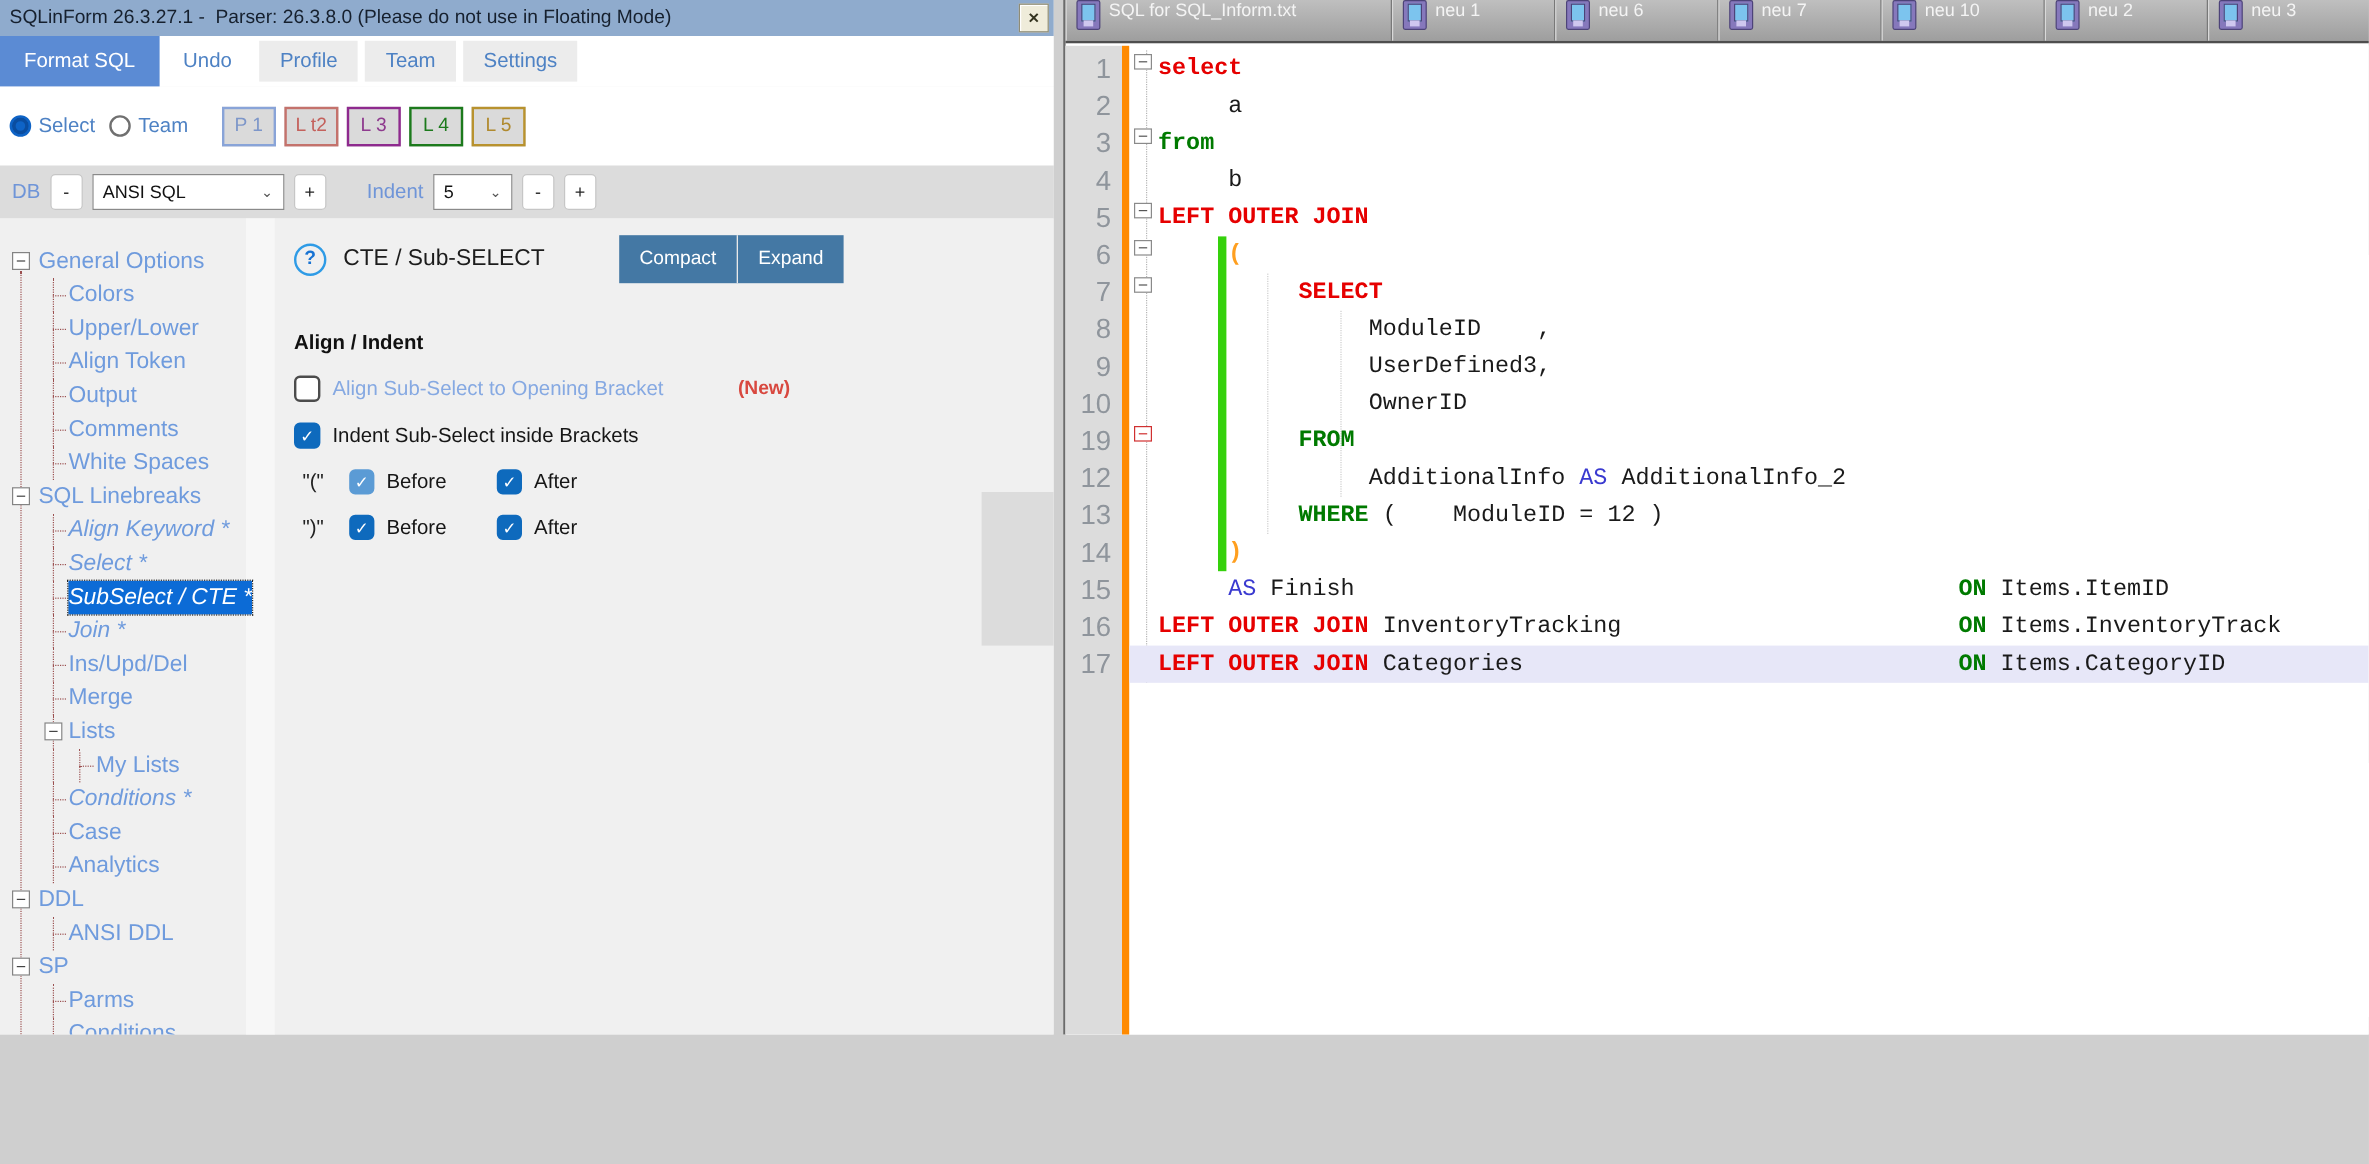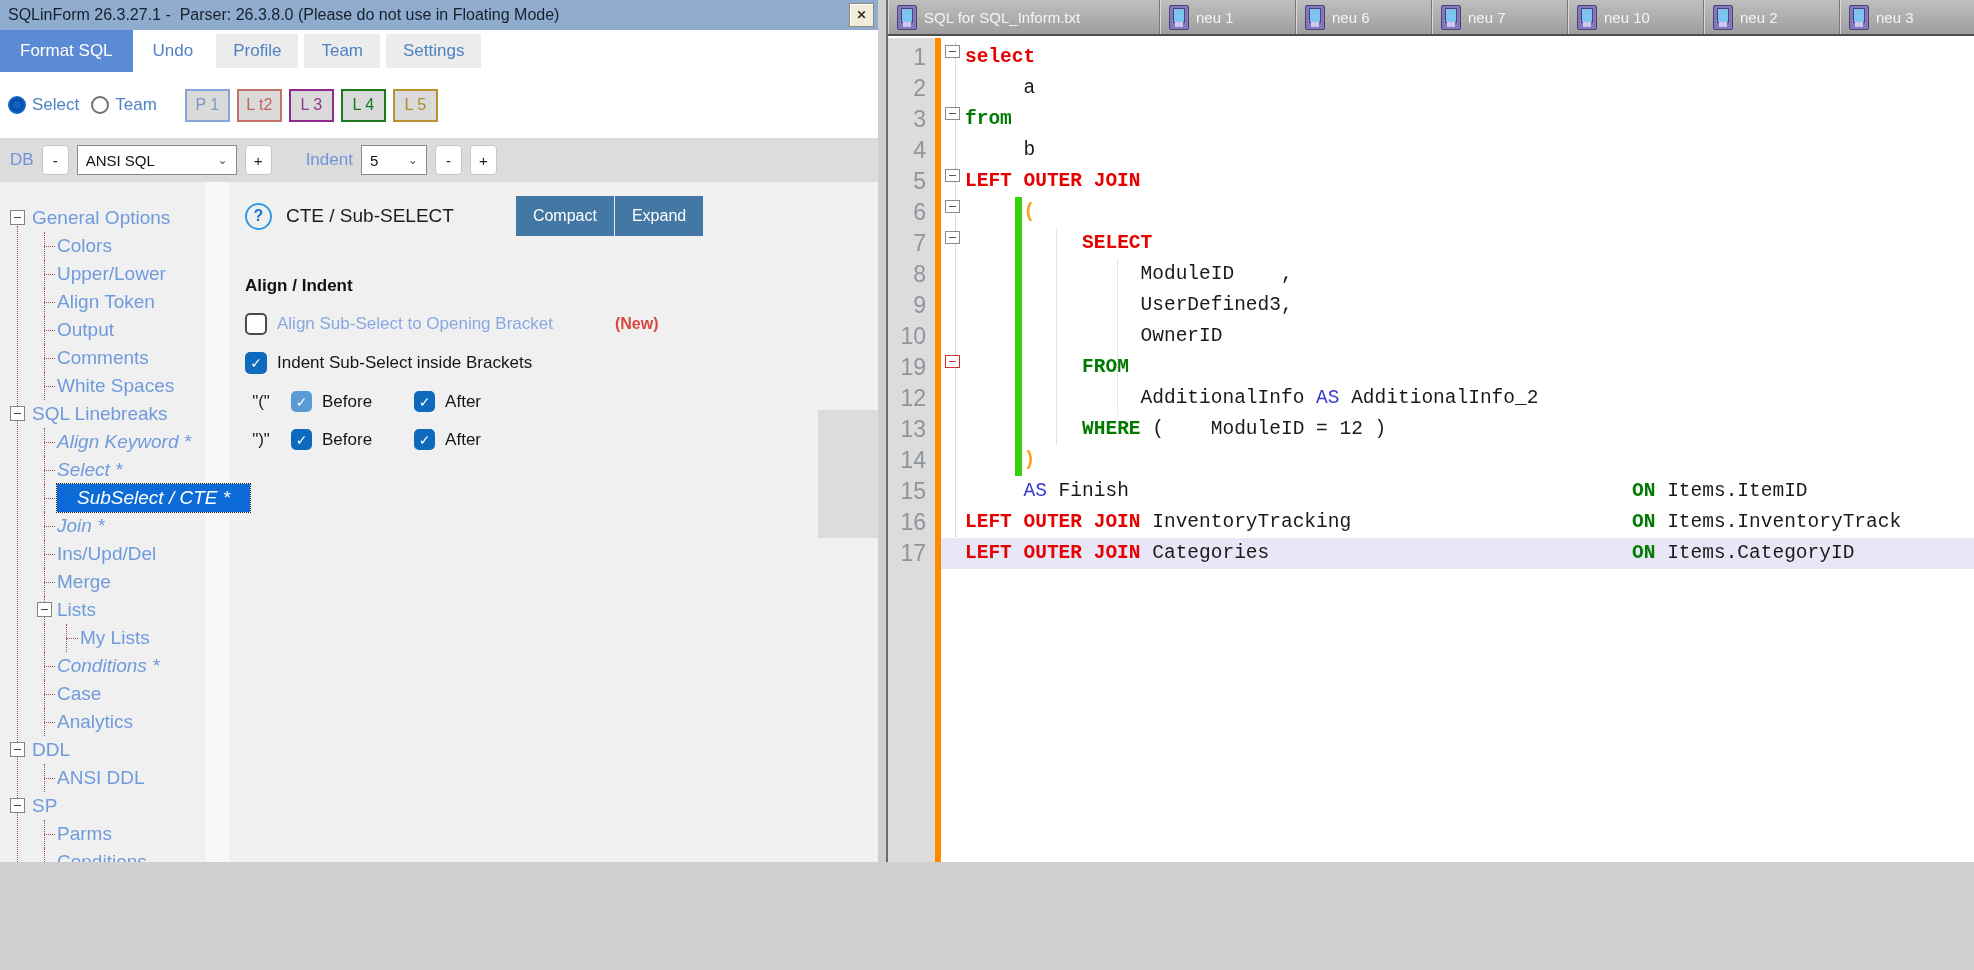--- a/index.html
+++ b/index.html
@@ -41,21 +41,21 @@
   .tree-row { position:relative; height:28px; line-height:28px; font-size:19px; color:#6f9bdd; white-space:nowrap; cursor:default; }
   .tree-row .vline { position:absolute; top:0; height:28px; border-left:1px dotted #9b5050; }
   .tree-row .dash { position:absolute; top:14px; border-top:1px dotted #9b5050; }
   .tree-row .tree-box { position:absolute; top:6px; width:15px; height:15px; border:1px solid #848484; background:#fff; }
   .tree-row .tree-box::after { content:""; position:absolute; left:3px; right:3px; top:6px; border-top:1px solid #444; }
   .tree-row .tlabel { display:inline-block; }
   .tree-row.lvl0 .tlabel { margin-left:32px; }
   .tree-row.lvl1 .tlabel { margin-left:57px; }
   .tree-row.lvl2 .tlabel { margin-left:80px; }
   .tree-row .tlabel.italic { font-style:italic; }
-  .tree-row .tlabel.selected { background:#0c6bd6; color:#fff; outline:1px dotted #222; padding:0 20px; }
+  .tree-row .tlabel.selected { background:#0c6bd6; color:#fff; outline:1px dotted #222; padding:0 0; }
 
   
   .options { position:absolute; left:245px; top:0; width:560px; }
   .opt-header { display:flex; align-items:center; margin-top:14px; }
   .help-icon { width:27px; height:27px; border-radius:50%; border:2px solid #2e9be6; color:#1873d3; font-weight:bold; font-size:16px; display:flex; align-items:center; justify-content:center; }
   .opt-title { font-size:19px; color:#1c1c1c; margin-left:14px; }
   .opt-btns { display:flex; margin-left:62px; }
   .panel-btn { background:#4478a4; color:#fff; height:40px; padding:0 17px; font-size:16px; display:flex; align-items:center; }
   .panel-btn + .panel-btn { border-left:1px solid #e8e8e8; }
   .sec-heading { font-size:17px; font-weight:bold; color:#111; margin-top:40px; }
@@ -67,21 +67,21 @@
   .cb-label.dim { color:#86a9e2; }
   .new-badge { font-size:16px; font-weight:bold; color:#d8483f; margin-left:62px; }
   .lb-row { display:flex; align-items:center; margin-top:17px; }
   .lb-token { width:32px; text-align:center; font-size:17px; color:#222; margin-right:14px; }
   .lb-row .cb { width:21px; height:21px; }
   .lb-row .gap { width:42px; }
 
   
   .right { position:absolute; left:886px; top:0; width:1088px; height:970px; background:#fff; border-left:2px solid #6b6b6b; }
   .tabbar { height:36px; background:#a9a9a9; display:flex; border-bottom:2px solid #4e4e4e; overflow:hidden; }
-  .tab { flex:none; display:flex; align-items:center; padding-left:8px; background:linear-gradient(#bfbfbf,#9e9e9e); border-left:1px solid #d9d9d9; border-right:1px solid #787878; color:#f4f4f4; font-size:15px; white-space:nowrap; overflow:hidden; }
+  .tab { flex:none; display:flex; align-items:flex-start; padding-left:8px; background:linear-gradient(#bfbfbf,#9e9e9e); border-left:1px solid #d9d9d9; border-right:1px solid #787878; color:#f4f4f4; font-size:15px; white-space:nowrap; overflow:hidden; }
   .disk { width:20px; height:25px; background:#8678bc; border:1px solid #4d4379; border-radius:2px; position:relative; margin-right:7px; flex:none; }
   .disk::before { content:""; position:absolute; left:3px; top:2px; right:3px; height:13px; background:#7cc4ee; border:1px solid #4d4379; }
   .disk::after { content:""; position:absolute; left:5px; bottom:2px; right:5px; height:5px; background:#cfc7ef; }
 
   .editor { position:absolute; left:0; top:38px; right:0; bottom:0; background:#fff; overflow:hidden; }
   .gutter-col { position:absolute; left:0; top:0; width:47px; height:100%; background:#dcdcdc; }
   .orange-col { position:absolute; left:47px; top:0; width:6px; height:100%; background:#ff8a00; }
   .fold-line { position:absolute; left:67px; top:4px; height:527px; border-left:1px dotted #b5b5b5; }
   .indent-guide { position:absolute; border-left:1px dotted #cccccc; }
   .green-bar { position:absolute; left:127px; top:159px; width:7px; height:279px; background:#35d10c; }

